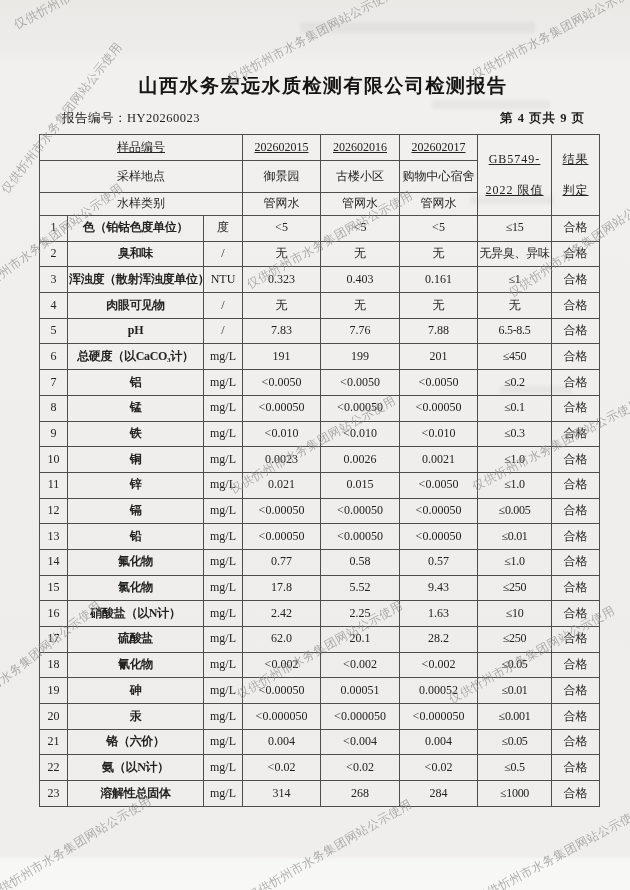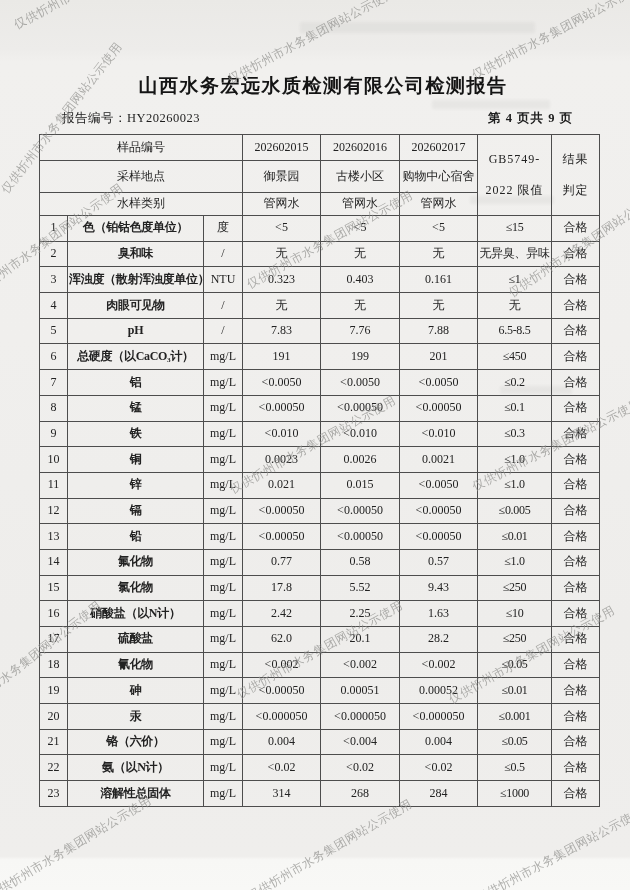--- a/index.html
+++ b/index.html
@@ -10,30 +10,30 @@
       #eae9e6 0%, #edecea 5.5%, #f1f0ee 7%,
       #f0efed 38%, #eeedeb 70%, #efeeec 96.2%,
       #f7f7f5 96.6%, #f8f8f6 100%);
   }
   .artifact{position:absolute;background:#b5b5b2;opacity:.16;filter:blur(1.6px);border-radius:2px;pointer-events:none;}
   .page-title{
     position:absolute;left:16px;right:0;top:73px;text-align:center;
     font-size:19px;font-weight:700;letter-spacing:1.5px;color:#141414;
   }
   .report-no{position:absolute;left:62px;top:110px;font-size:12.5px;font-weight:400;color:#1d1d1d;letter-spacing:.5px;}
-  .page-ind{position:absolute;left:488px;top:110px;font-size:12.5px;font-weight:600;color:#1d1d1d;letter-spacing:1px;}
+  .page-ind{position:absolute;left:500px;top:110px;font-size:12.5px;font-weight:600;color:#1d1d1d;letter-spacing:1px;}
   table.report{
     position:absolute;left:39px;top:134px;width:560px;
     border-collapse:collapse;table-layout:fixed;color:#222;
   }
   table.report td{
     border:1px solid #4d4d4d;text-align:center;vertical-align:middle;
     font-size:12px;padding:0 1px;overflow:hidden;line-height:1.15;
   }
-  tr.h1{height:26px;} tr.h2{height:32px;} tr.h3{height:23px;}
+  tr.h1{height:26px;text-decoration:underline;} tr.h2{height:32px;} tr.h3{height:23px;}
   tbody tr.data{height:25.7px;}
   td.name-cell{text-align:left;padding-left:6px;font-size:11px;letter-spacing:-0.3px;white-space:nowrap;font-weight:bold;}
   td.limit-cell{font-size:11px;letter-spacing:-0.3px;}
   td.span-head .l1{display:block;margin-bottom:17px;}
   td.span-head .l2{display:block;margin-top:8px;}
   td.span-head{font-size:12px;letter-spacing:1px;}
   .wm{
     position:absolute;white-space:nowrap;z-index:6;pointer-events:none;
     font-family:"Liberation Sans","DejaVu Sans",sans-serif;
     font-size:12px;letter-spacing:.5px;color:#8f8f8c;opacity:.7;

